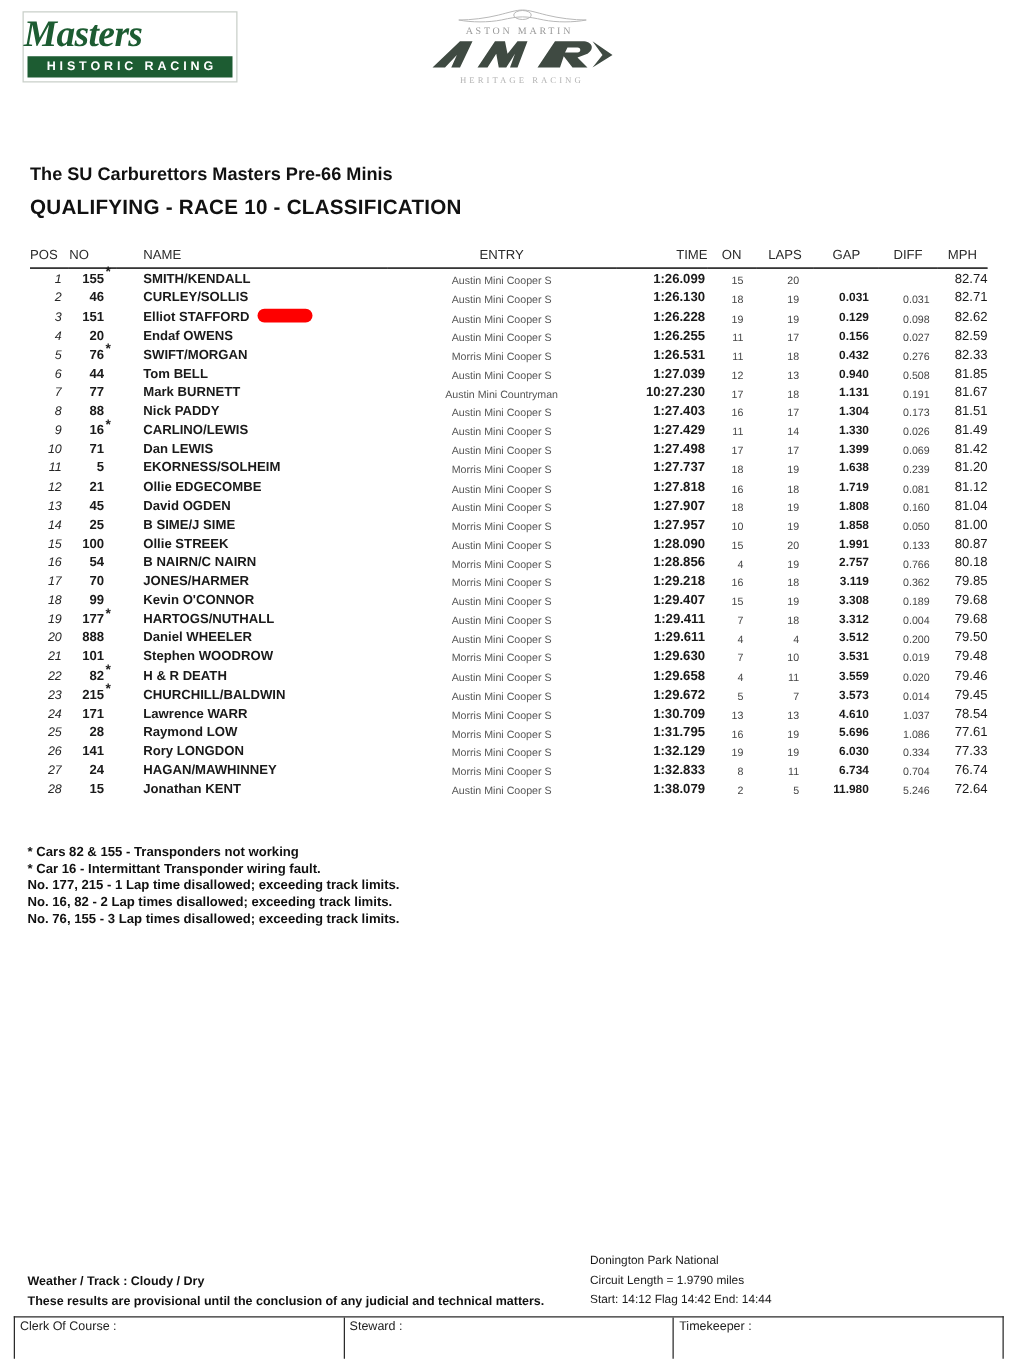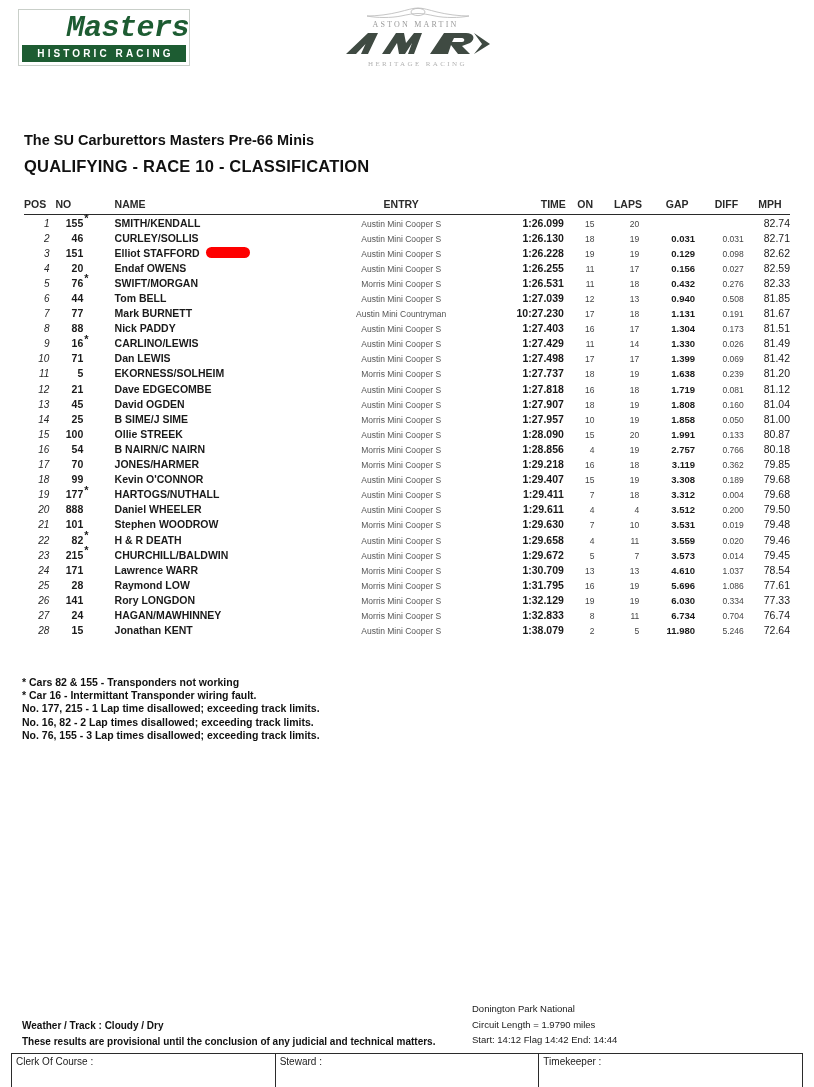--- a/index.html
+++ b/index.html
@@ -40,22 +40,22 @@
     background: #ffffff;
     border: 1px solid #c9cfc9;
     box-sizing: border-box;
   }
   .masters-word {
     position: absolute;
     left: 0;
     right: 0;
     top: 1px;
     height: 34px;
-    text-align: right;
-    font-family: Liberation Mono, monospace;
+    text-align: left;
+    font-family: Liberation Serif, serif;
     font-weight: bold;
     font-style: italic;
     font-size: 30px;
     line-height: 34px;
     letter-spacing: -0.5px;
     color: #1d5c32;
   }
   .masters-bar {
     position: absolute;
     left: 3px;
@@ -151,21 +151,21 @@
     left: 24px;
     top: 198px;
     width: 766px;
   }
   table.rt {
     width: 100%;
     border-collapse: collapse;
     font-size: 10px;
   }
   table.rt thead th {
-    font-weight: bold;
+    font-weight: normal;
     font-size: 10.5px;
     color: #2a2a2a;
     padding: 0 0 4px 0;
     border-bottom: 1.3px solid #2a2a2a;
     vertical-align: bottom;
     margin-left: 28px;
   }
   table.rt tbody td {
     padding: 1.55px 0;
     vertical-align: bottom;
@@ -457,21 +457,21 @@
             <td class="c-time">1:27.737</td>
             <td class="c-on">18</td>
             <td class="c-laps">19</td>
             <td class="c-gap">1.638</td>
             <td class="c-diff">0.239</td>
             <td class="c-mph">81.20</td>
           </tr>
           <tr>
             <td class="c-pos">12</td>
             <td class="c-no">21<span class="star hide">*</span></td>
-            <td class="c-name">Dave EDGECOMBE</td>
+            <td class="c-name">Ollie EDGECOMBE</td>
             <td class="c-entry">Austin Mini Cooper S</td>
             <td class="c-time">1:27.818</td>
             <td class="c-on">16</td>
             <td class="c-laps">18</td>
             <td class="c-gap">1.719</td>
             <td class="c-diff">0.081</td>
             <td class="c-mph">81.12</td>
           </tr>
           <tr>
             <td class="c-pos">13</td>

